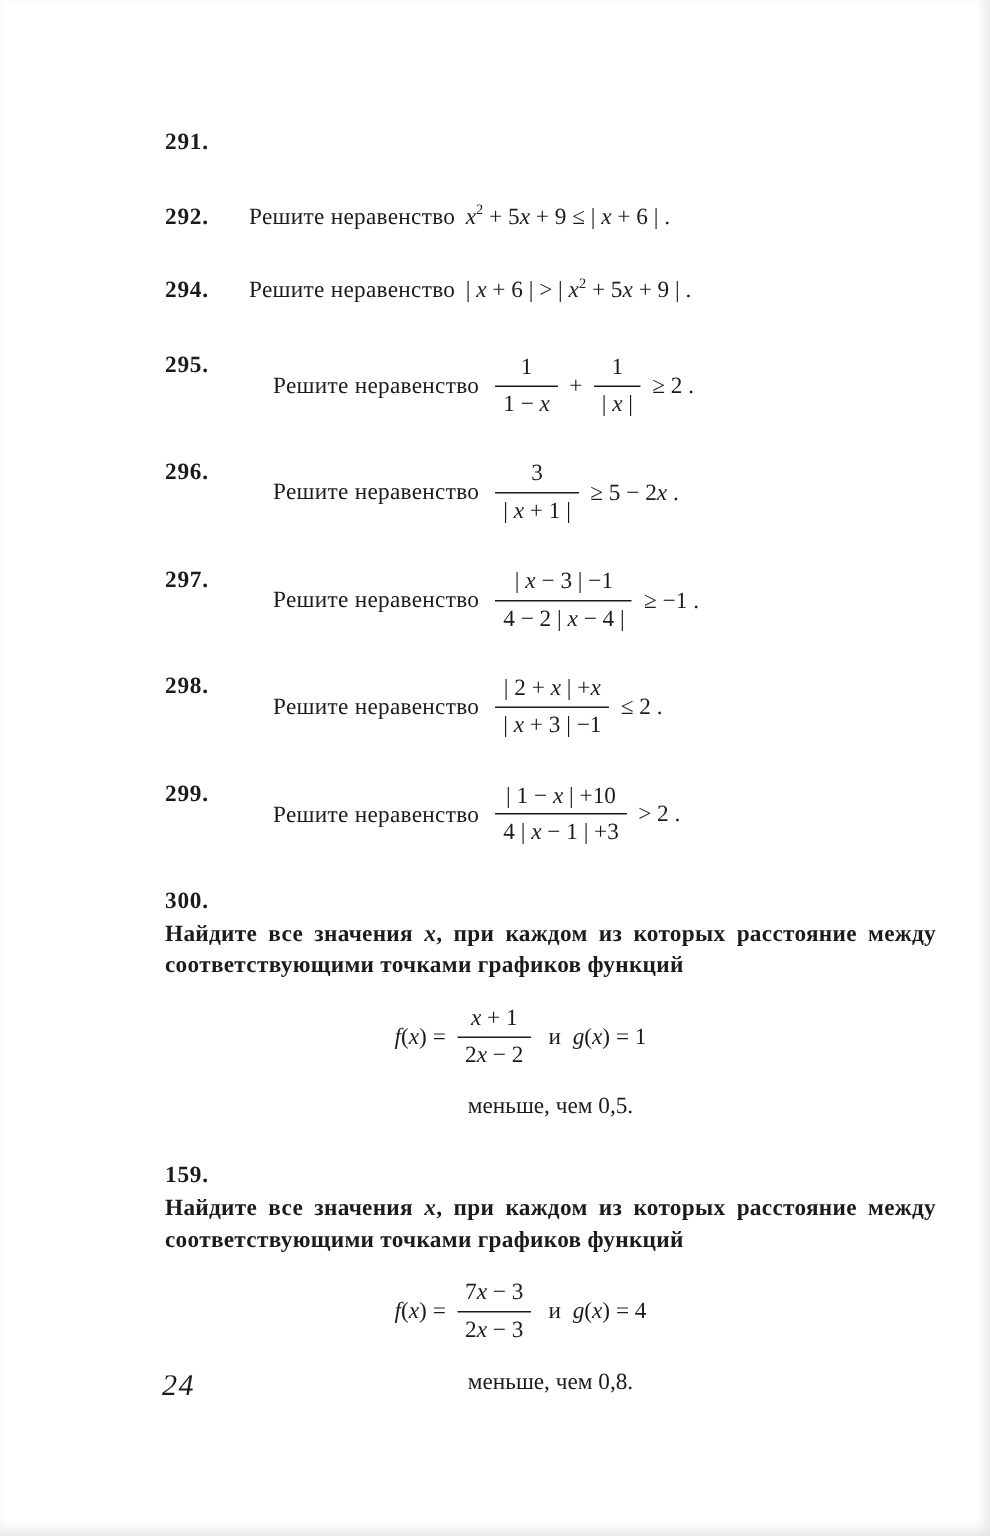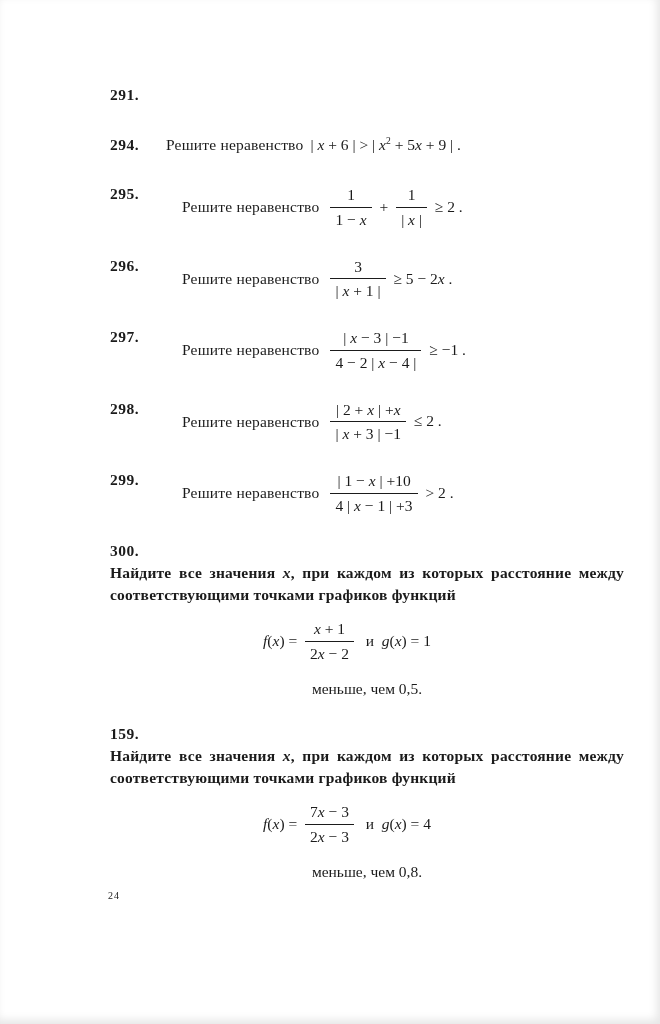--- a/index.html
+++ b/index.html
@@ -54,32 +54,39 @@
     white-space: nowrap;
   }
   .fden {
     display: block;
     padding: 1px 5px 0 5px;
     white-space: nowrap;
   }
   .page-number {
     position: absolute;
     left: 108px;
-    top: 889px;
-    font-size: 10px;
+    top: 910px;
+    font-size: 20px;
     letter-spacing: 1px;
+    font-style: italic;
   }
 </style>
 </head>
 <body>
 
 <div class="page">
   <main class="problems" id="problems">
       <div class="problem mb-simple">
         <span class="pnum">291.</span>
+      </div>
+      <div class="problem mb-simple">
+        <span class="pnum">292.</span>
+        <div class="pcontent">
+          <div class="pline"><span class="ptext">Решите неравенство</span><span class="pformula"><i>x</i><sup>2</sup> + 5<i>x</i> + 9 ≤ | <i>x</i> + 6 | .</span></div>
+        </div>
       </div>
       <div class="problem mb-simple">
         <span class="pnum">294.</span>
         <div class="pcontent">
           <div class="pline"><span class="ptext">Решите неравенство</span><span class="pformula">| <i>x</i> + 6 | &gt; | <i>x</i><sup>2</sup> + 5<i>x</i> + 9 | .</span></div>
         </div>
       </div>
       <div class="problem mb-frac">
         <span class="pnum">295.</span>
         <div class="pcontent">

